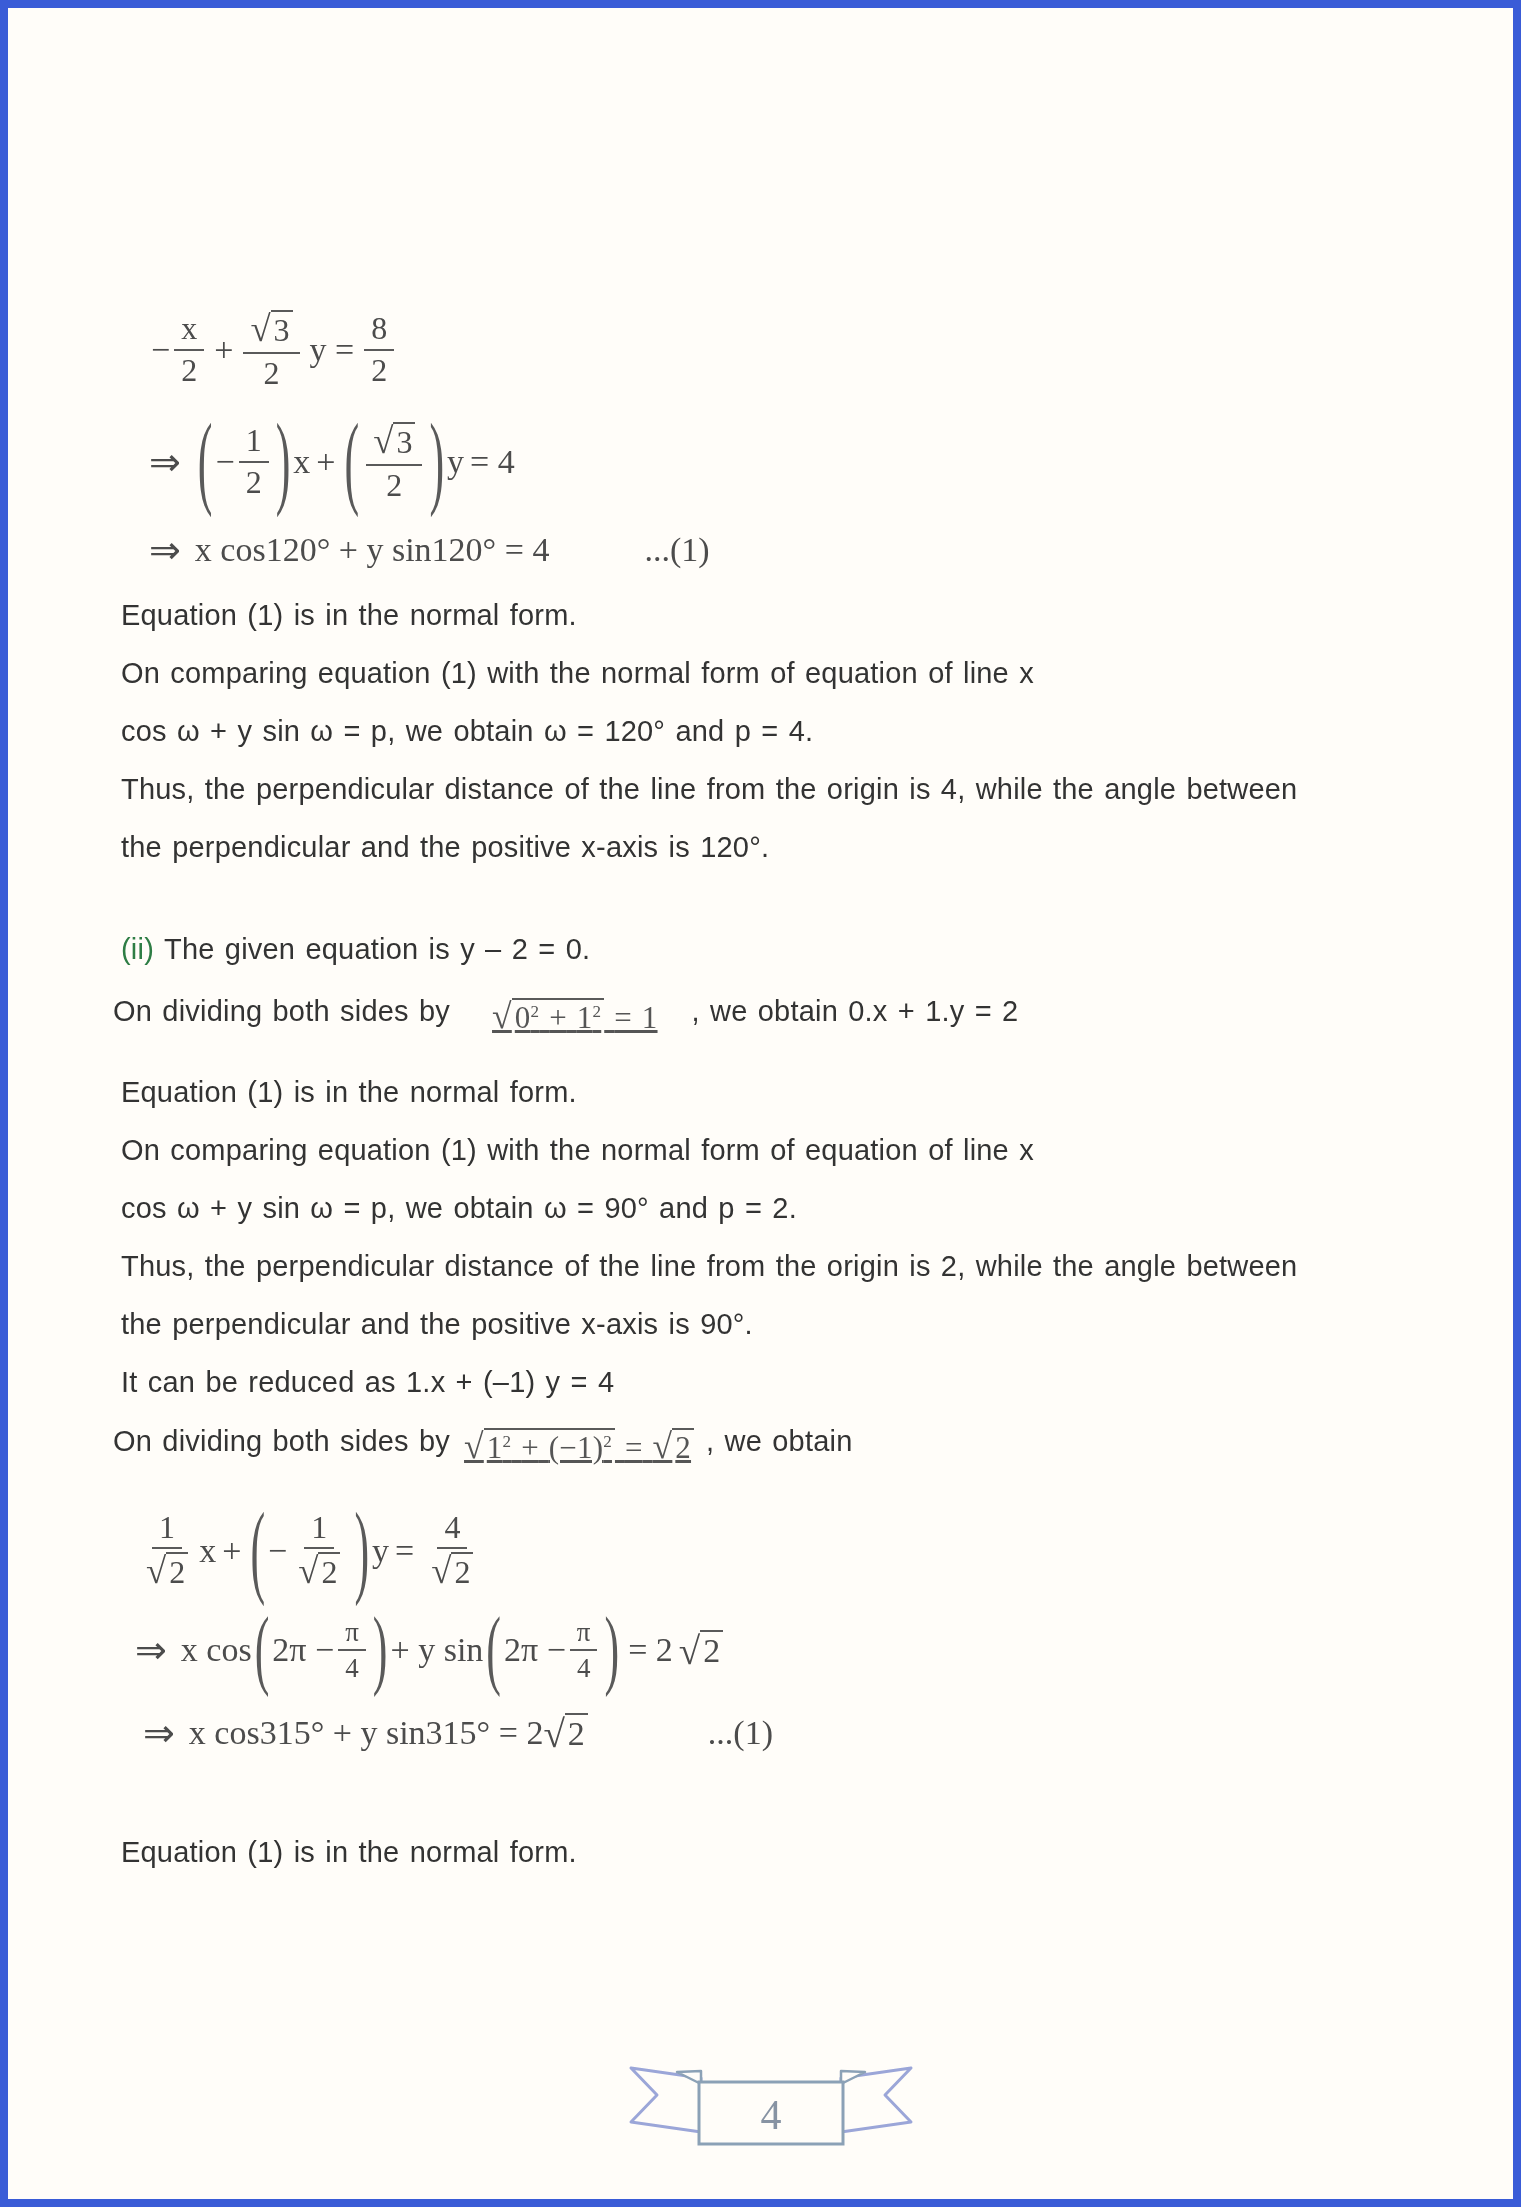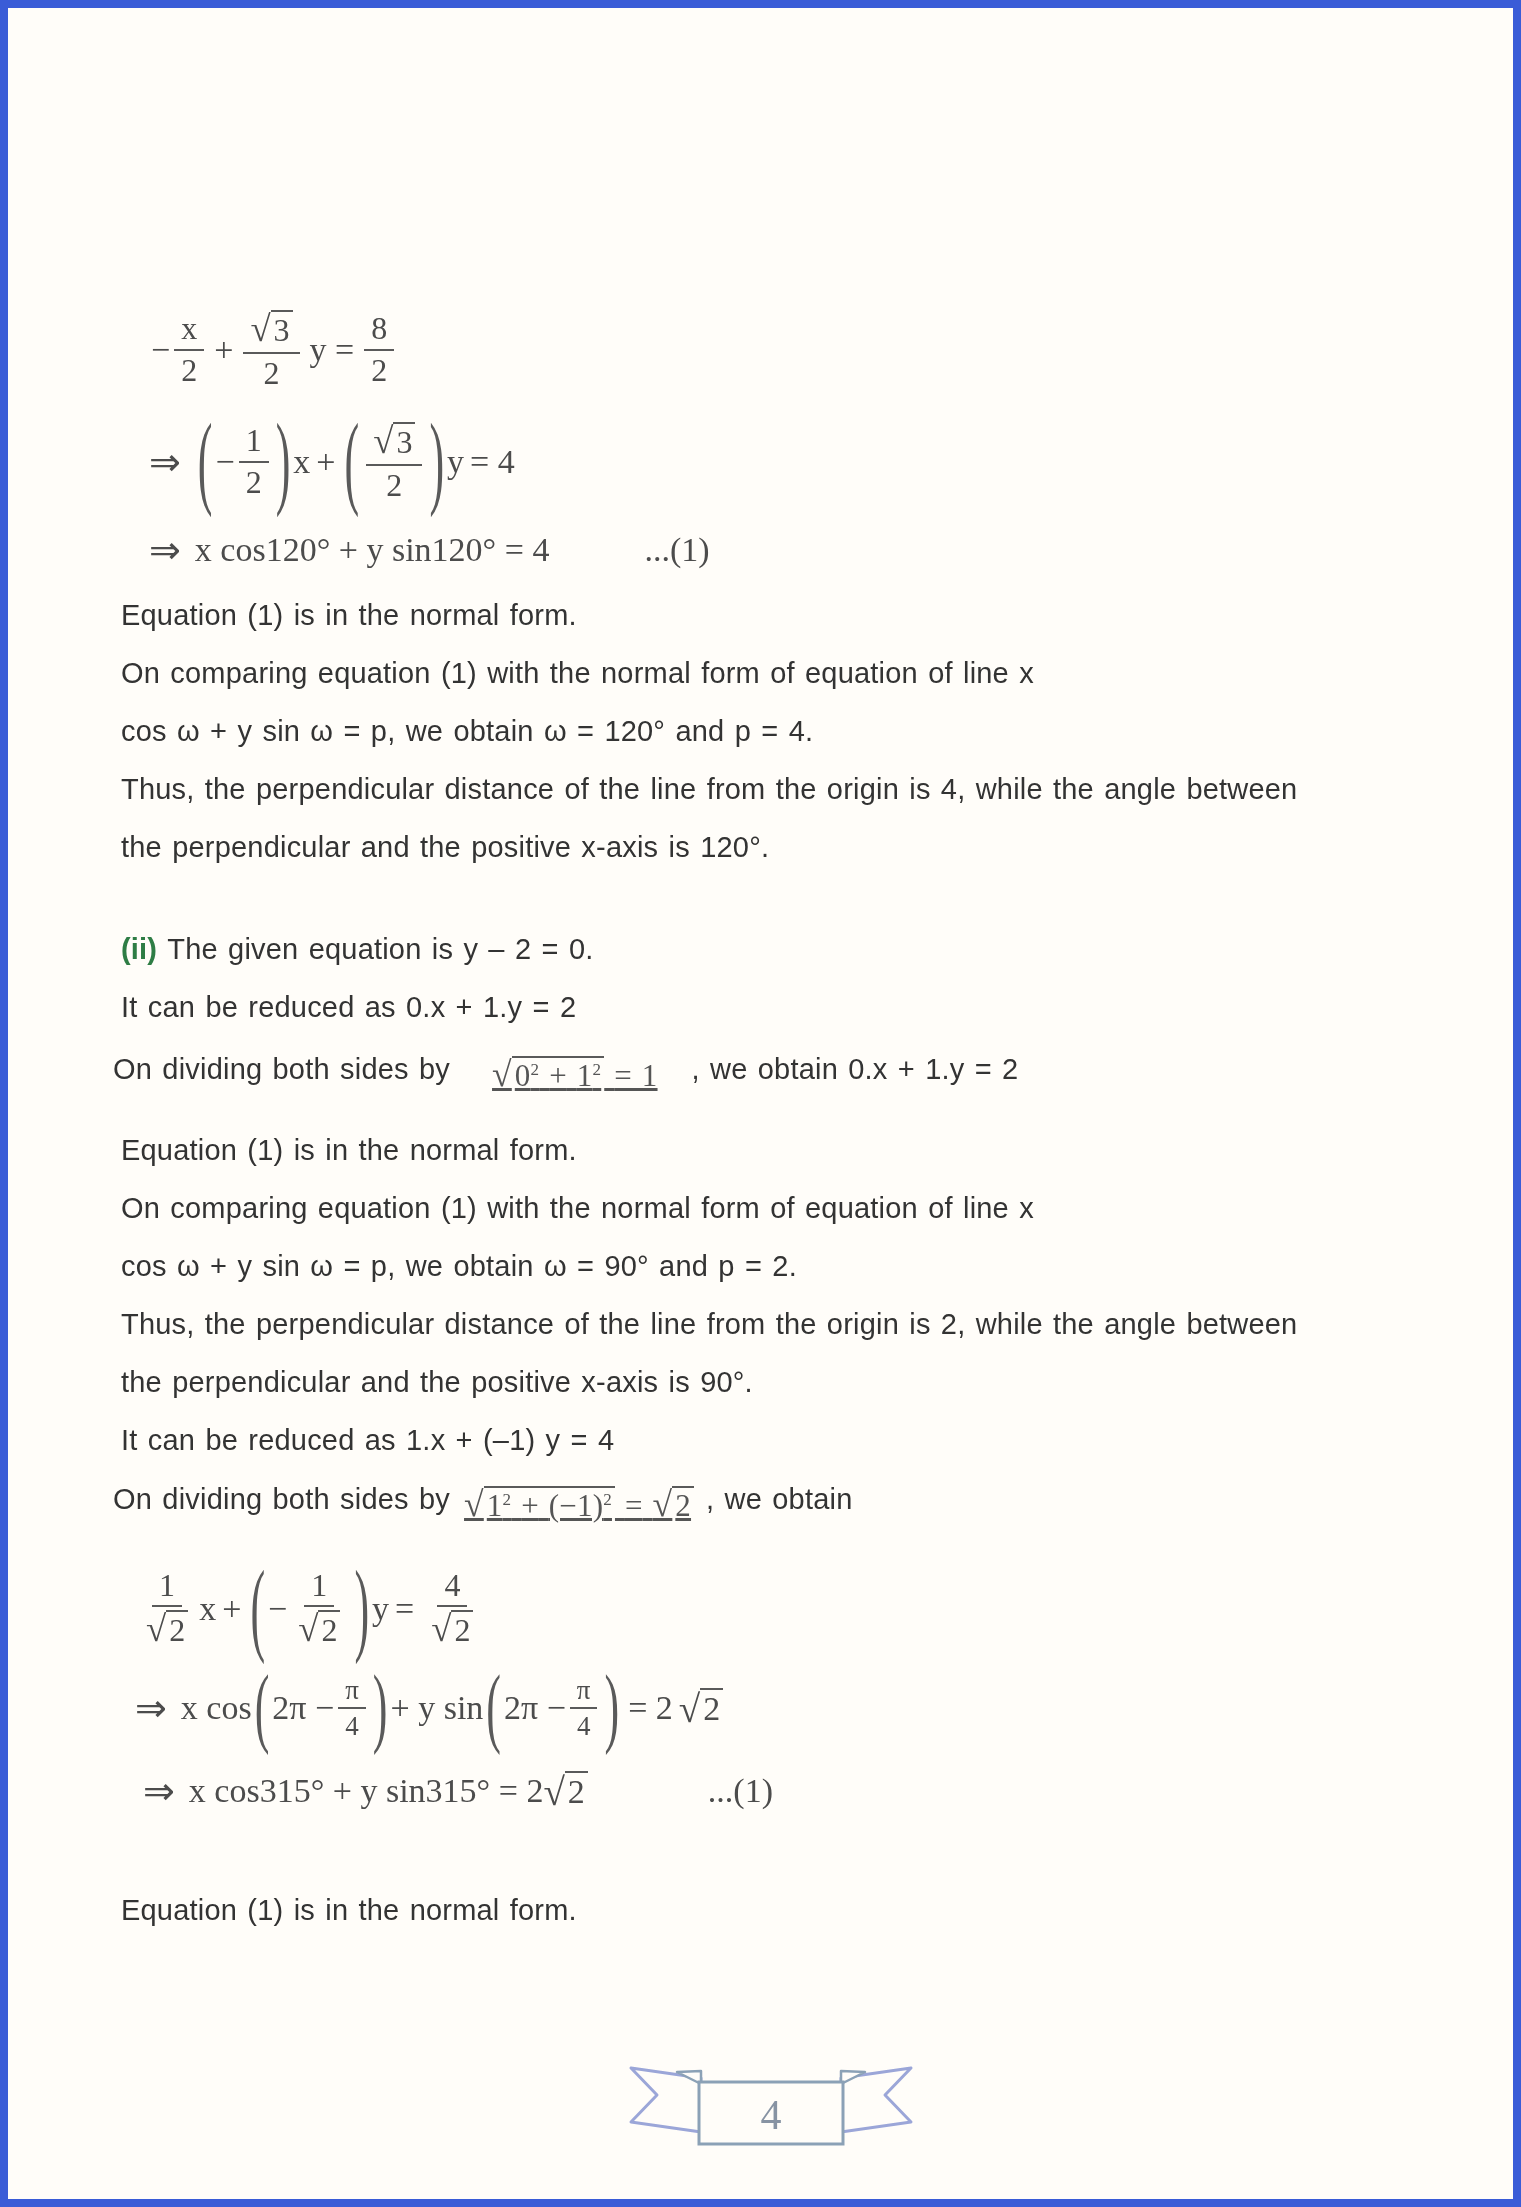--- a/index.html
+++ b/index.html
@@ -14,21 +14,21 @@
     color:#333333;
   }
   .content{padding:0 40px 0 105px;}
 
   
   .tline{
     margin:8px;height:50px;line-height:50px;
     font-size:29px;letter-spacing:0.2px;word-spacing:2px;
     white-space:nowrap;
   }
-  .glabel{color:#2e7d45;font-weight:bold;}
+  .glabel{color:#2e7d45;font-weight:normal;}
   .gap55{display:inline-block;width:55px;}
   .gap8{display:inline-block;width:10px;}
 
   
   .eqrow{
     display:flex;align-items:center;
     font-family:"Liberation Serif",serif;color:#4c4c4c;
     font-size:34px;white-space:nowrap;
   }
   .eqrow .sp{margin:0 6px;}
@@ -124,21 +124,20 @@
       <p class="tline">Equation (1) is in the normal form.</p>
       <p class="tline">On comparing equation (1) with the normal form of equation of line x</p>
       <p class="tline">cos ω + y sin ω = p, we obtain ω = 120° and p = 4.</p>
       <p class="tline">Thus, the perpendicular distance of the line from the origin is 4, while the angle between</p>
       <p class="tline">the perpendicular and the positive x-axis is 120°.</p>
     </div>
 
     <p class="tline line-ii-1">
       <span class="glabel">(ii)</span><span class="gap8"></span><span>The given equation is y – 2 = 0.</span>
     </p>
-    <p class="tline">It can be reduced as 0.x + 1.y = 2</p>
 
     <div class="divrow divrow-ii">
       <span>On dividing both sides by</span>
       <span style="width:42px"></span>
       <span class="mathinline">
         <span class="rt">√</span><span class="rad"><span>0</span><sup>2</sup> <span>+</span> <span>1</span><sup>2</sup></span>
         <span>= 1</span>
       </span>
       <span style="width:34px"></span>
       <span>, we obtain 0.x + 1.y = 2</span>

